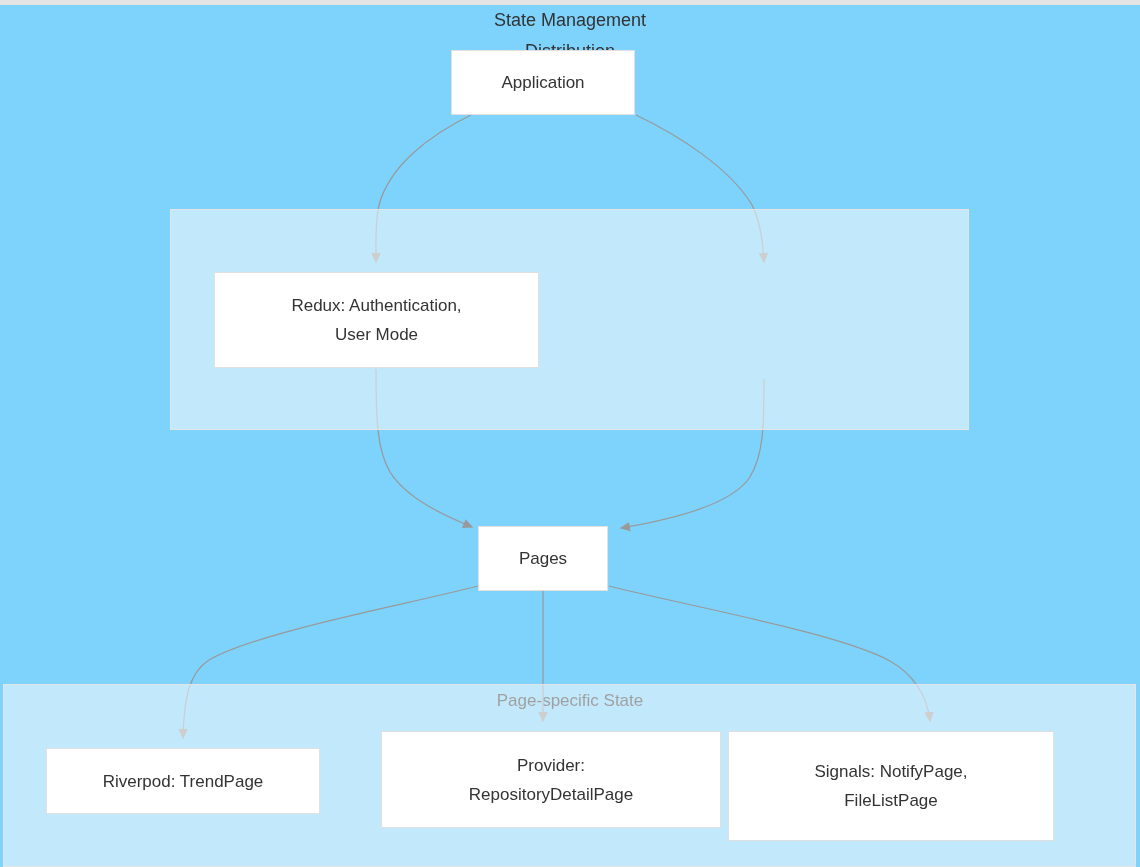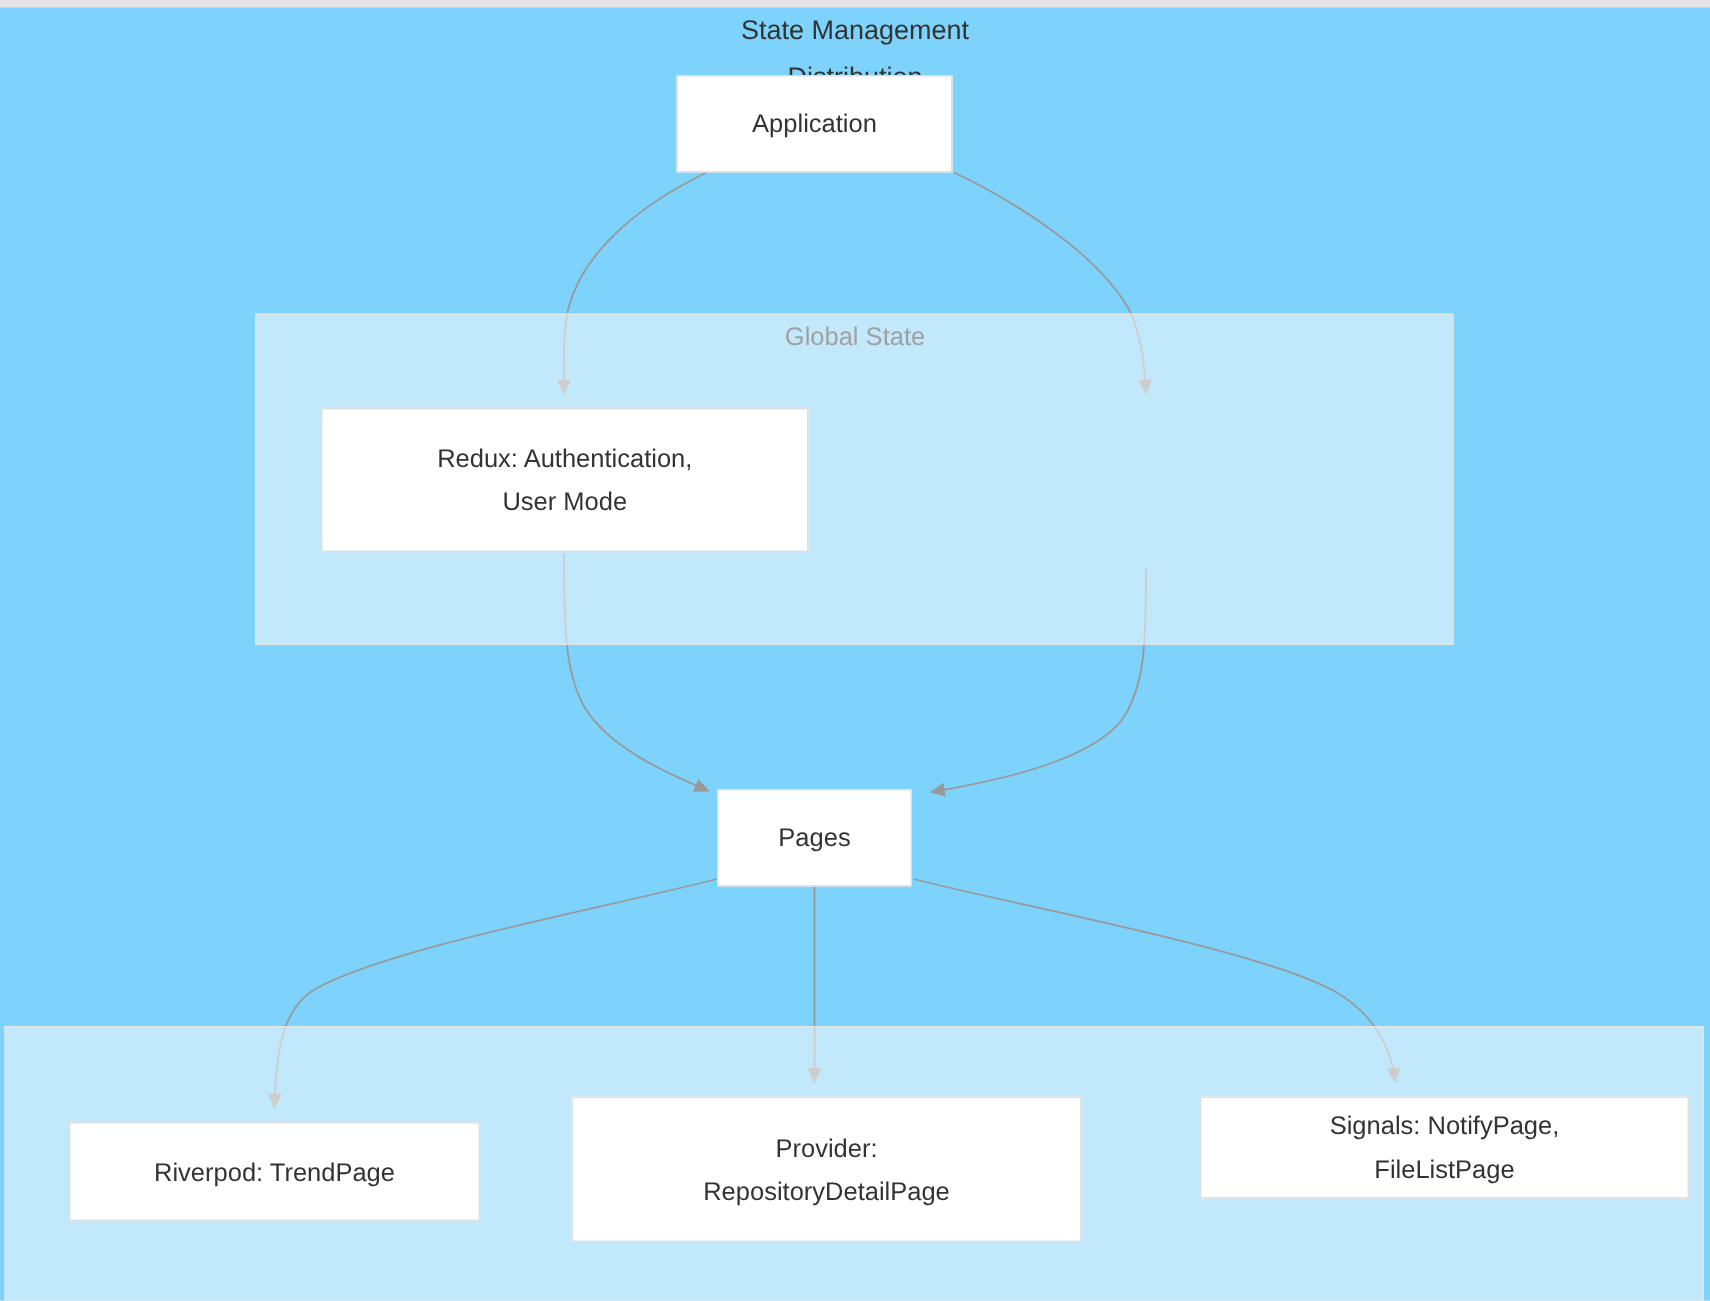--- a/index.html
+++ b/index.html
@@ -88,23 +88,23 @@
 <body>
 
 <div id="canvas">
 
   <div id="top-rule"></div>
 
   <div id="graph-title">State Management
 Distribution</div>
 
   <div class="cluster" style="left:170px; top:209px; width:799px; height:221px;"></div>
-  <div class="cluster-label" style="left:470px; top:214px; width:200px;">Global State</div>
 
   <div class="cluster" style="left:3px; top:684px; width:1133px; height:183px;"></div>
+  <div class="cluster-label" style="left:470px; top:690px; width:200px;">Page-specific State</div>
 
   <svg id="edges" viewBox="0 0 1140 867" preserveAspectRatio="none">
     <defs>
       <marker id="arrow" markerWidth="9" markerHeight="9" refX="7.5" refY="4.5" orient="auto" markerUnits="strokeWidth">
         <path d="M0,0.6 L8.6,4.5 L0,8.4 z" fill="#999999"></path>
       </marker>
     </defs>
     <g fill="none" stroke="#999999" stroke-width="1.2" marker-end="url(#arrow)">
 
       <path d="M 471,115 C 430,135 390,165 379,205 C 375,222 376,244 376,262"></path>
@@ -139,18 +139,18 @@
 
   <div class="node" style="left:478px; top:526px; width:130px; height:65px;">
     <span class="node-label">Pages</span>
   </div>
 
   <div class="node" style="left:381px; top:731px; width:340px; height:97px;">
     <span class="node-label">Provider:
 RepositoryDetailPage</span>
   </div>
 
-  <div class="node" style="left:800px; top:731px; width:326px; height:68px;">
+  <div class="node" style="left:728px; top:731px; width:326px; height:110px;">
     <span class="node-label">Signals: NotifyPage,
 FileListPage</span>
   </div>
 
 </div>
 
 </body></html>

